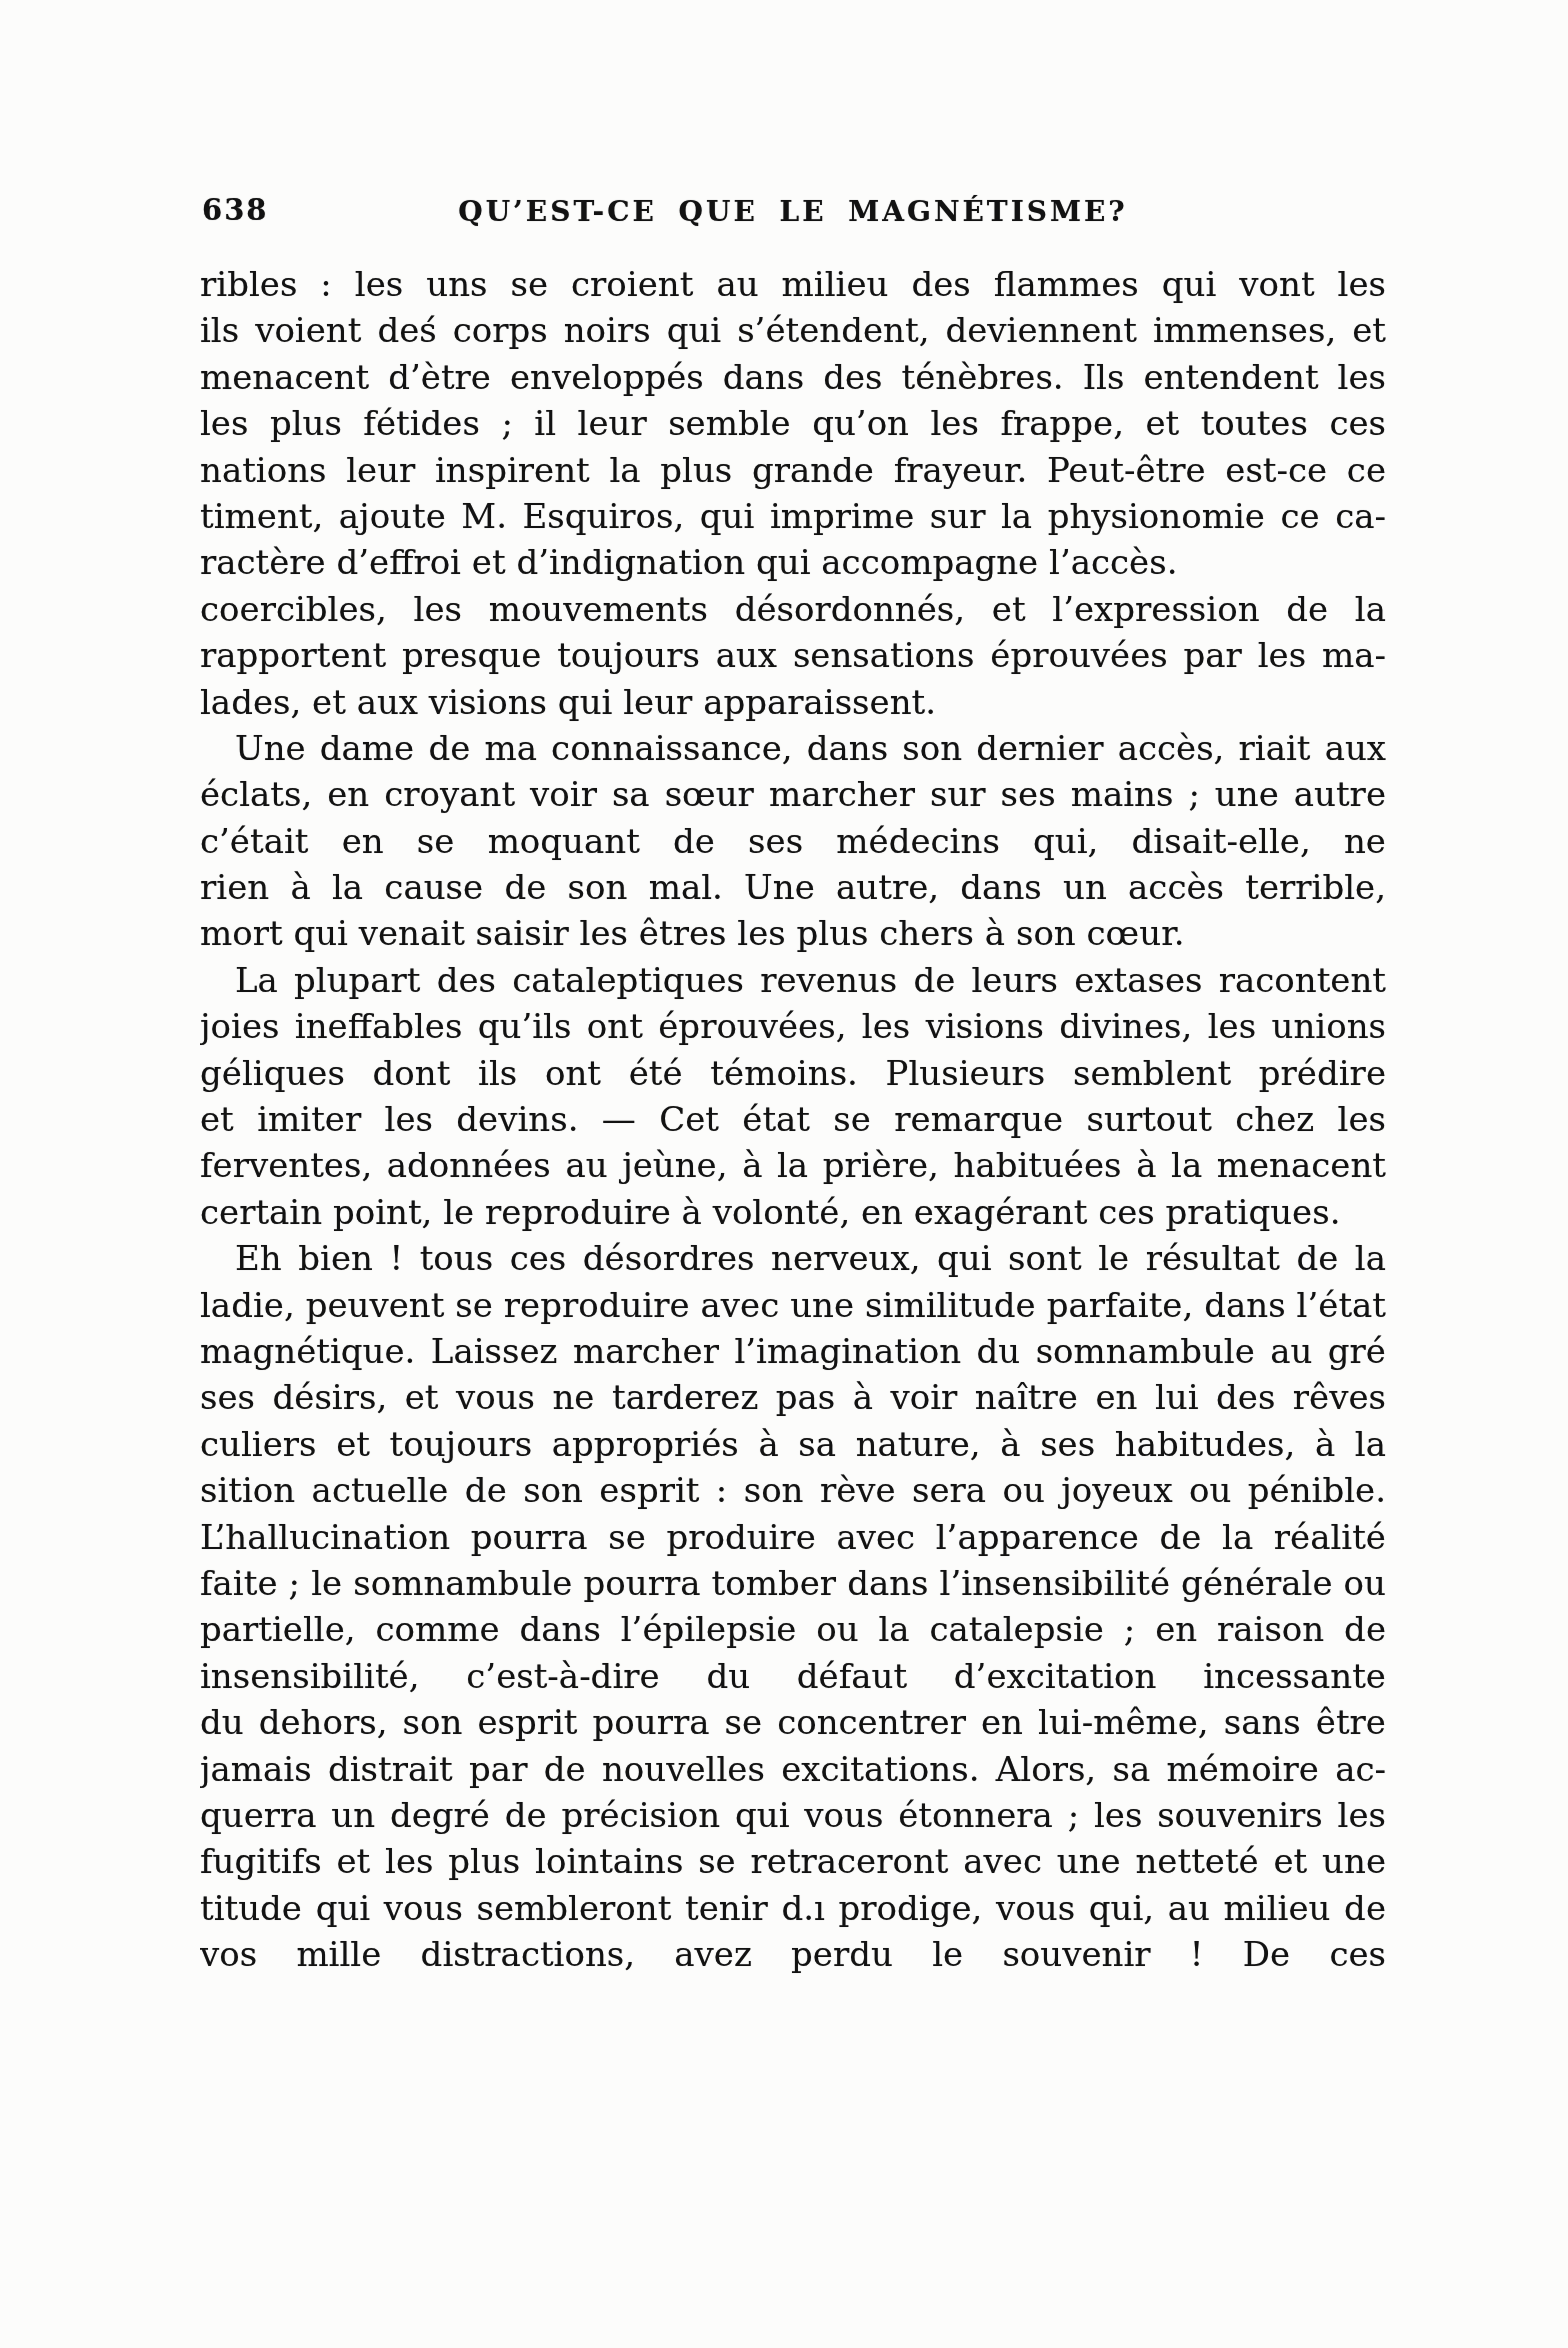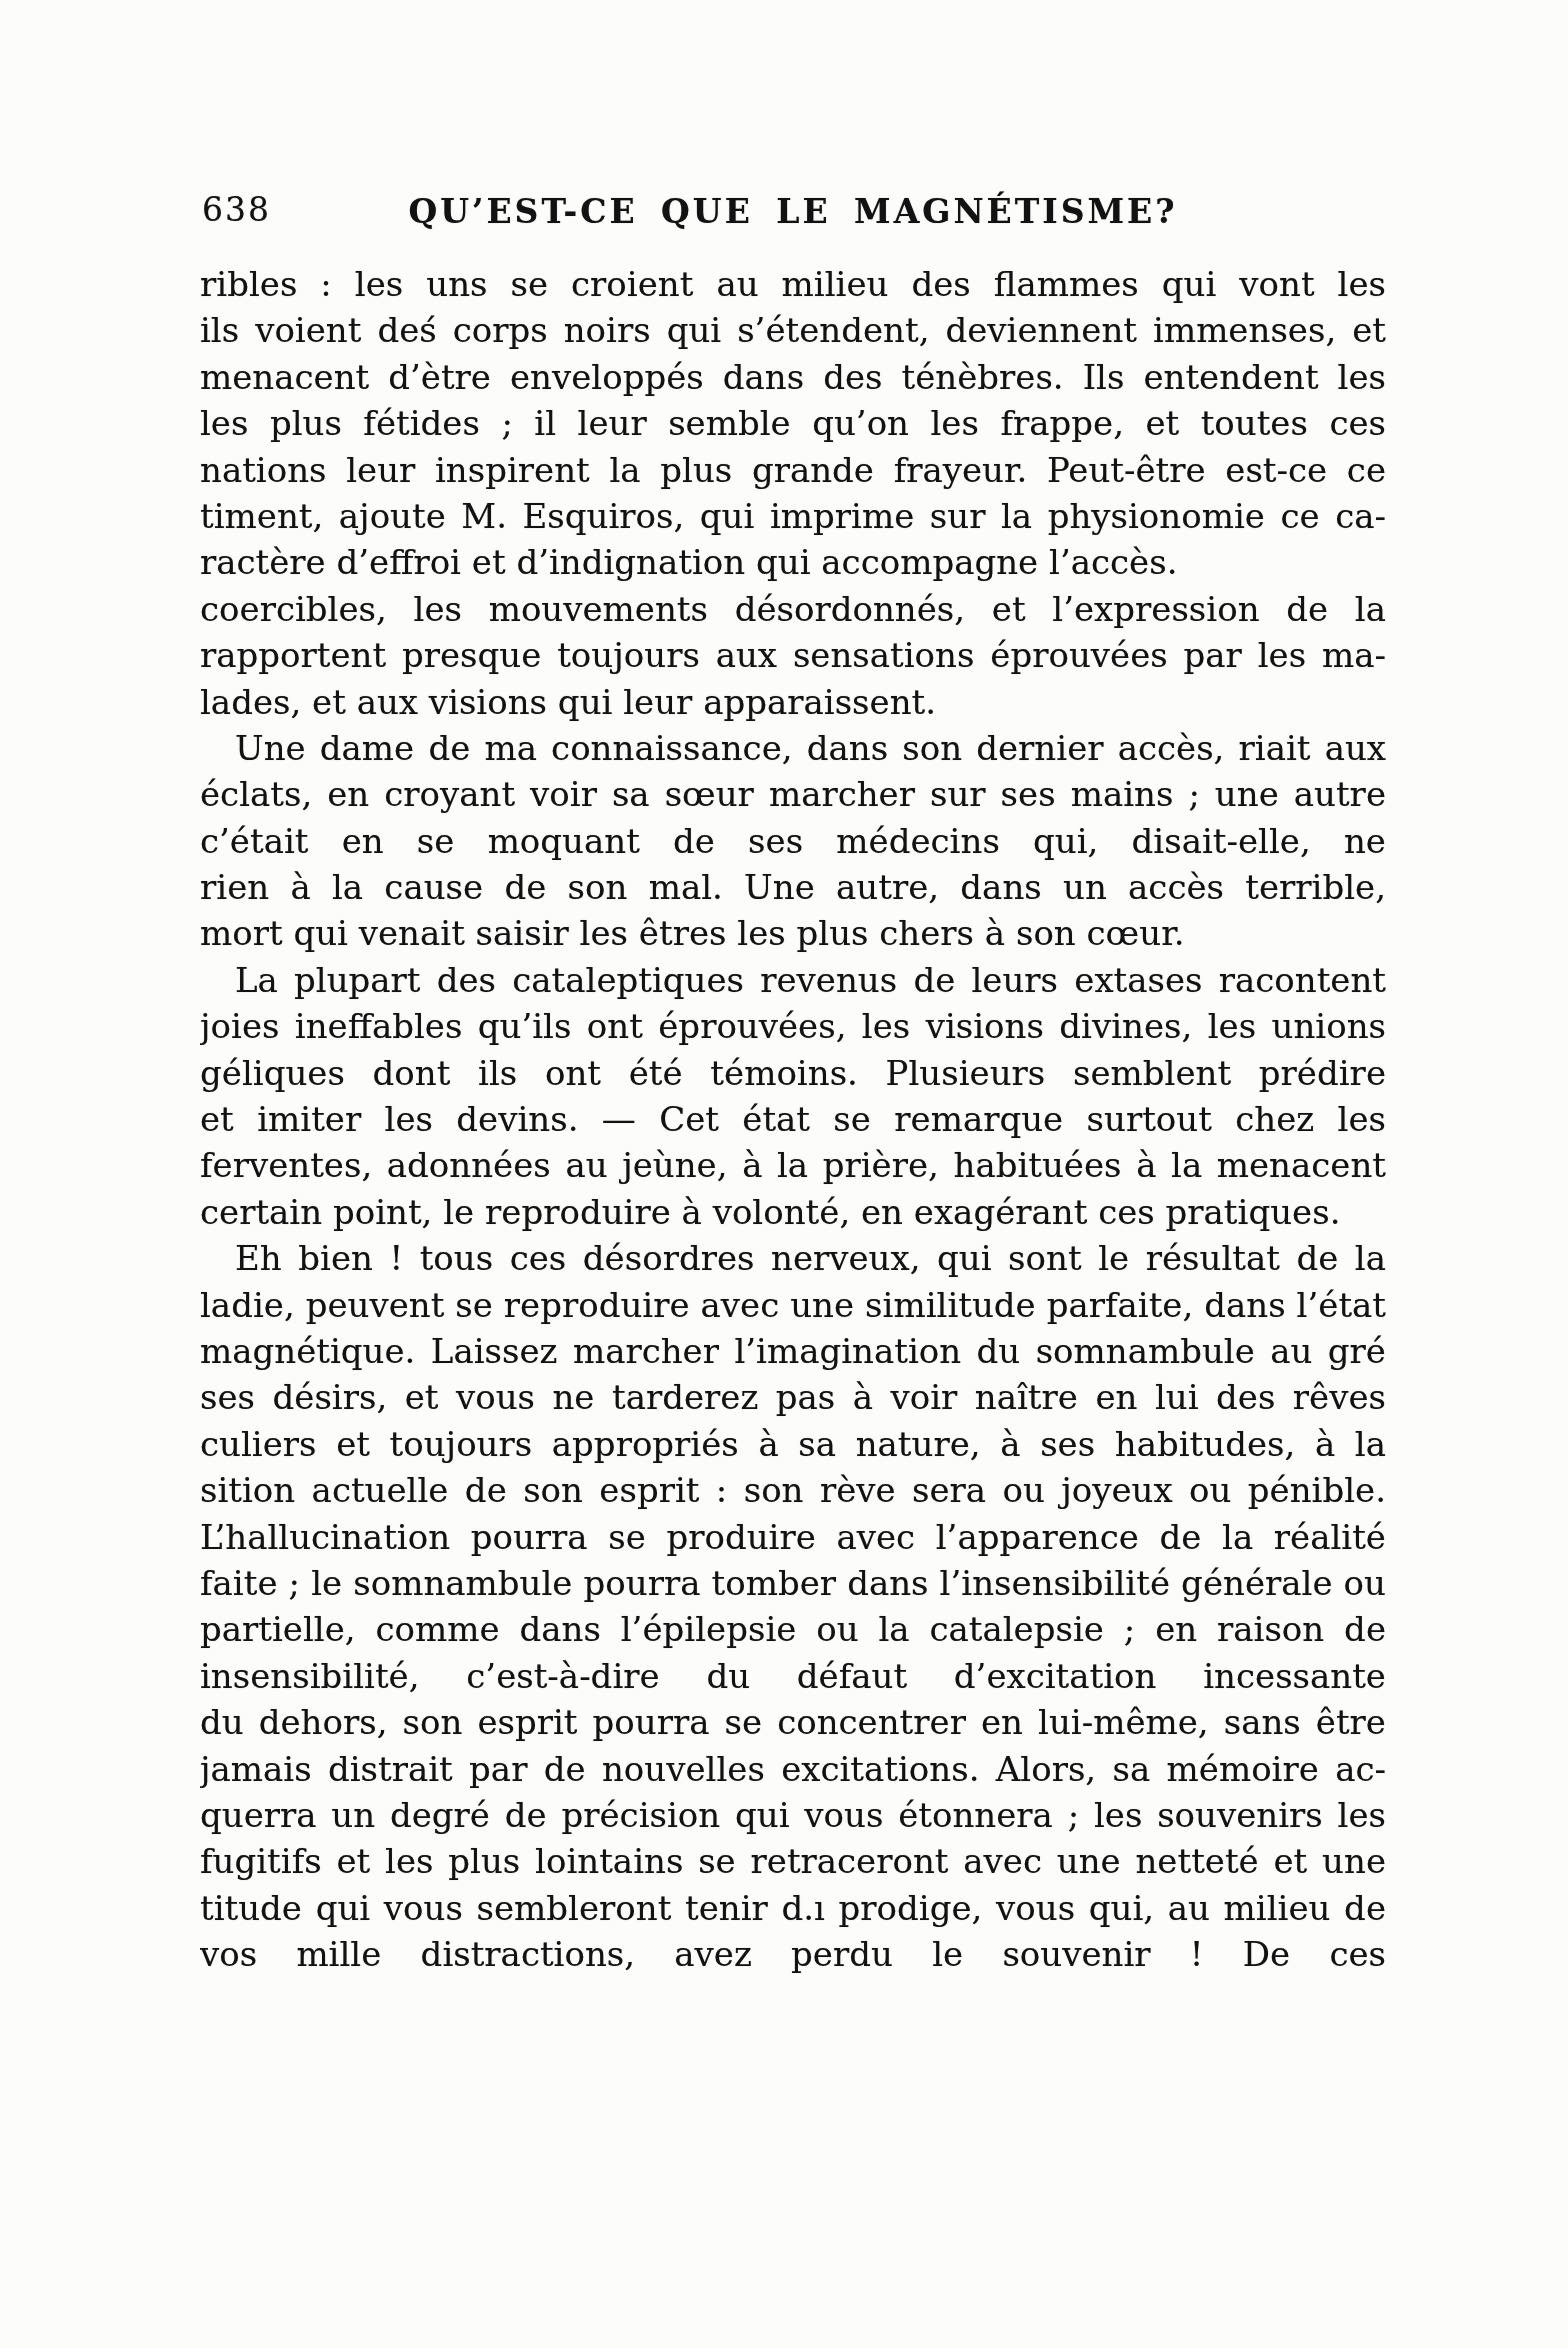--- a/index.html
+++ b/index.html
@@ -19,33 +19,33 @@
     position: absolute;
     left: 200px;
     top: 188px;
     width: 1186px;
     height: 48px;
   }
   .page-number {
     position: absolute;
     left: 2px;
     top: 0;
-    font-size: 33px;
-    font-weight: 400;
+    font-size: 29px;
+    font-weight: 700;
     letter-spacing: 2px;
     line-height: 44px;
     text-shadow: 0 0 1px rgba(18,18,18,0.45);
   }
   .running-title {
     position: absolute;
     left: 0;
     top: 4px;
     width: 100%;
     text-align: center;
-    font-size: 33px;
+    font-size: 28px;
     font-weight: 700;
     letter-spacing: 3px;
     word-spacing: 9px;
     line-height: 40px;
     text-shadow: 0 0 1px rgba(18,18,18,0.45);
   }
   .body-text {
     position: absolute;
     left: 200px;
     top: 261px;

